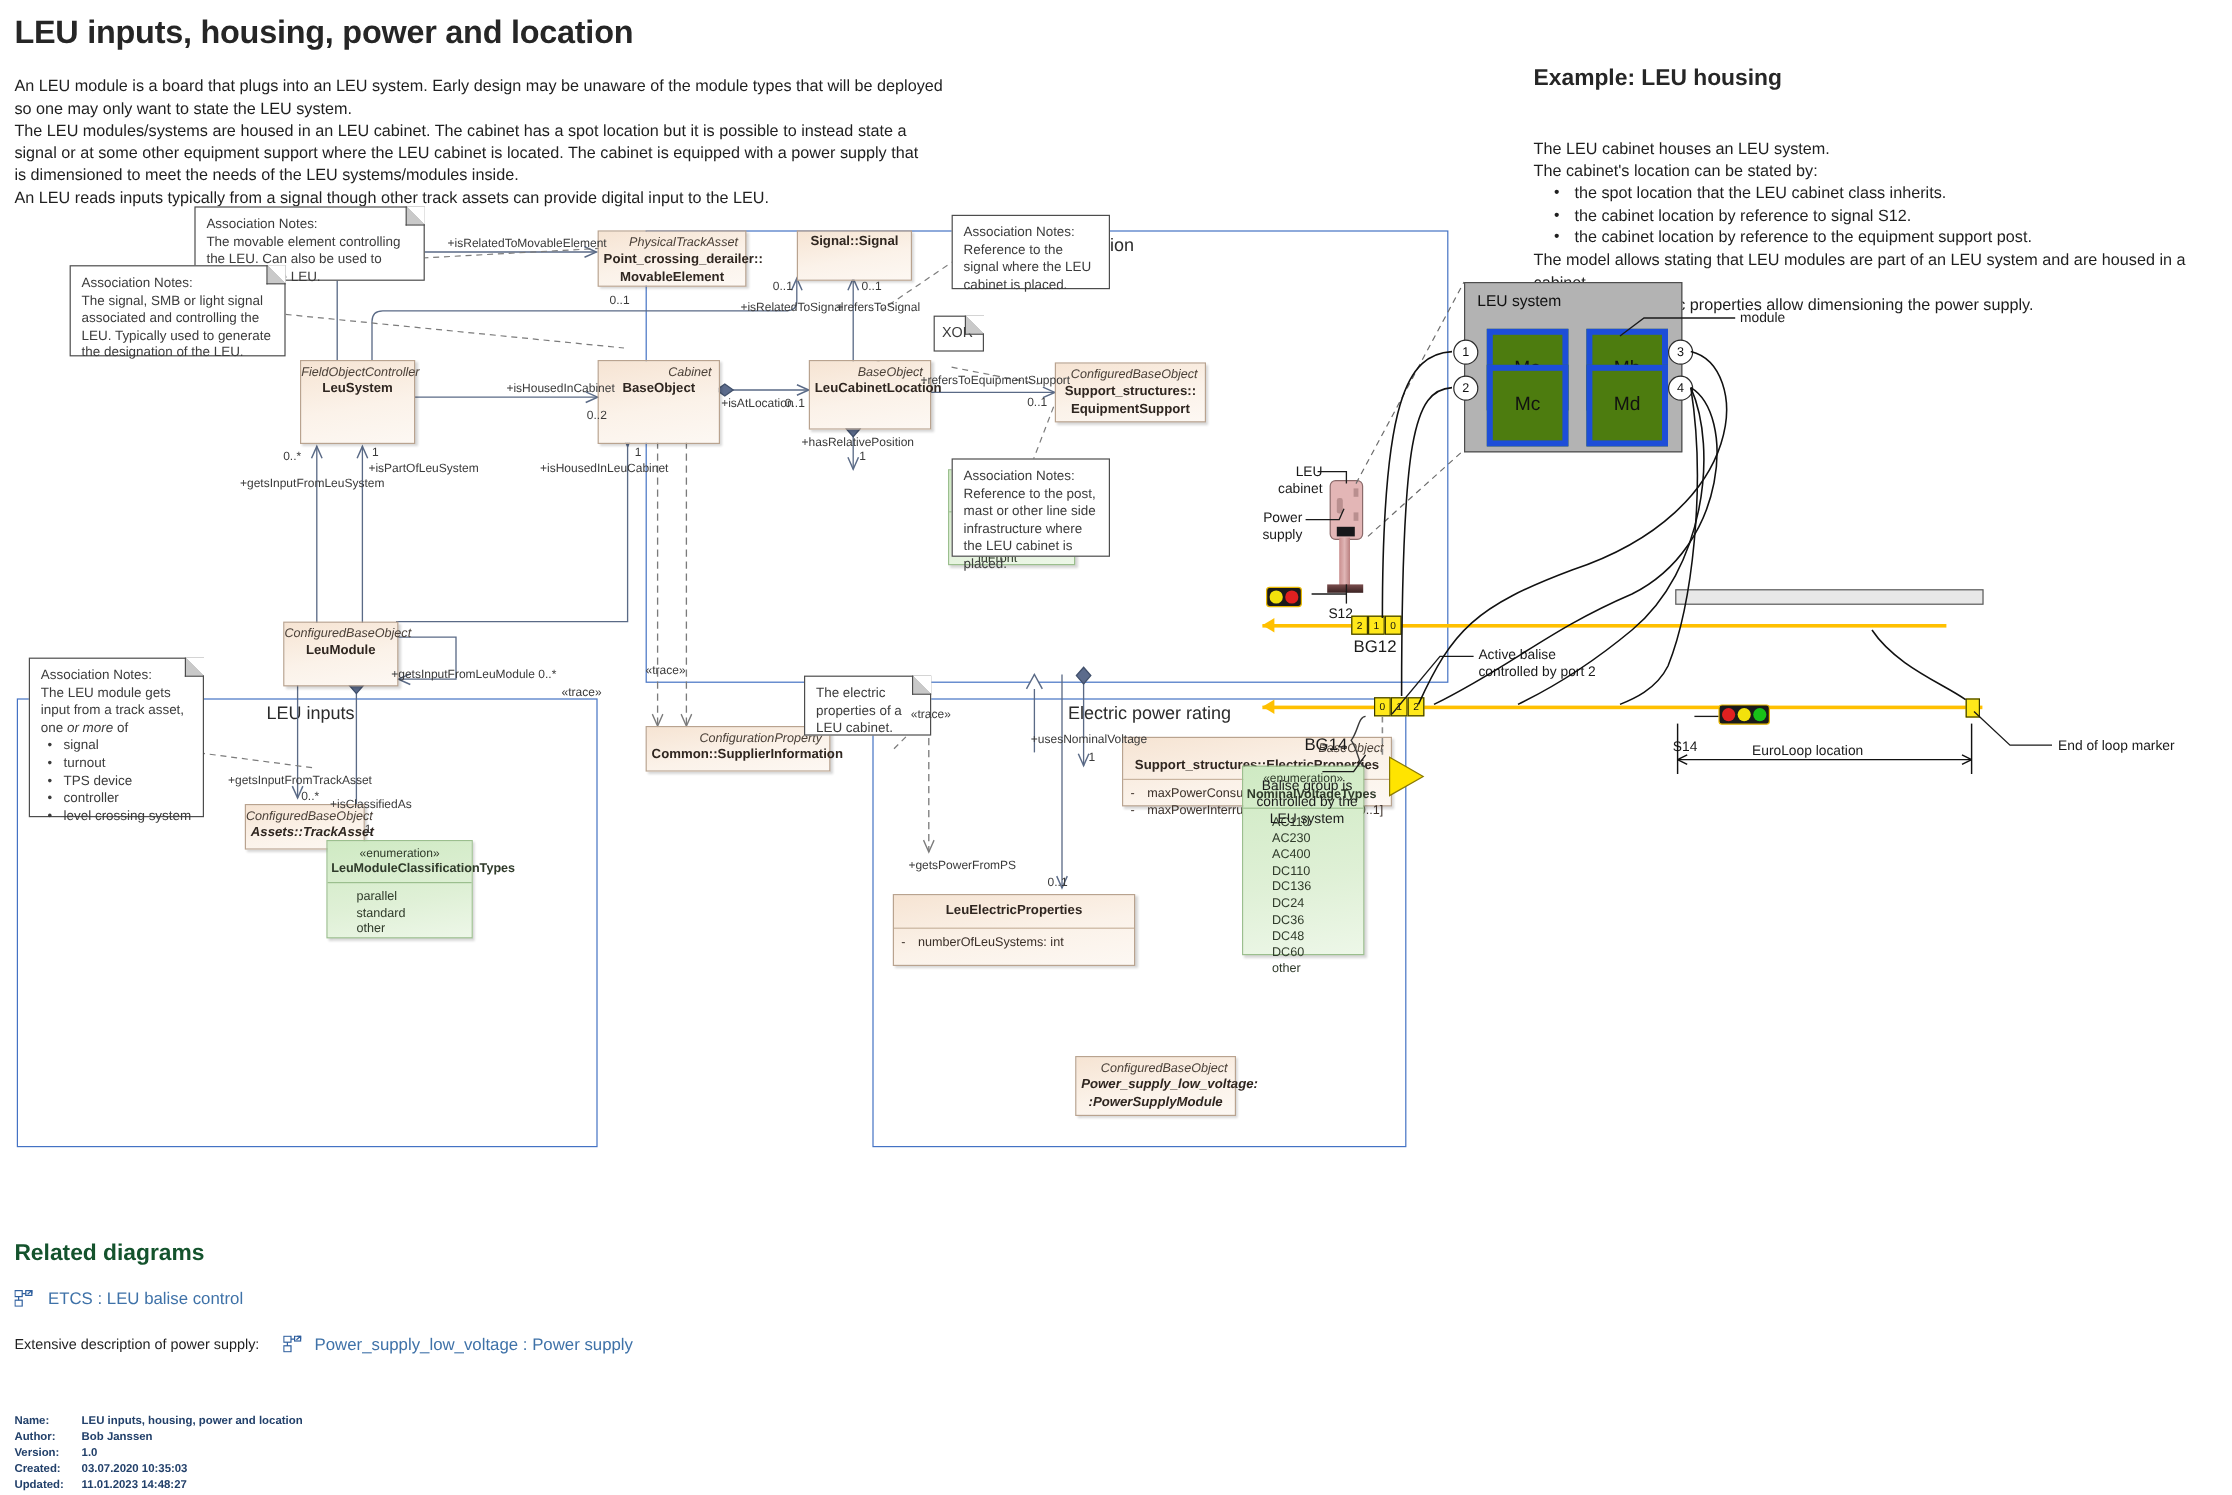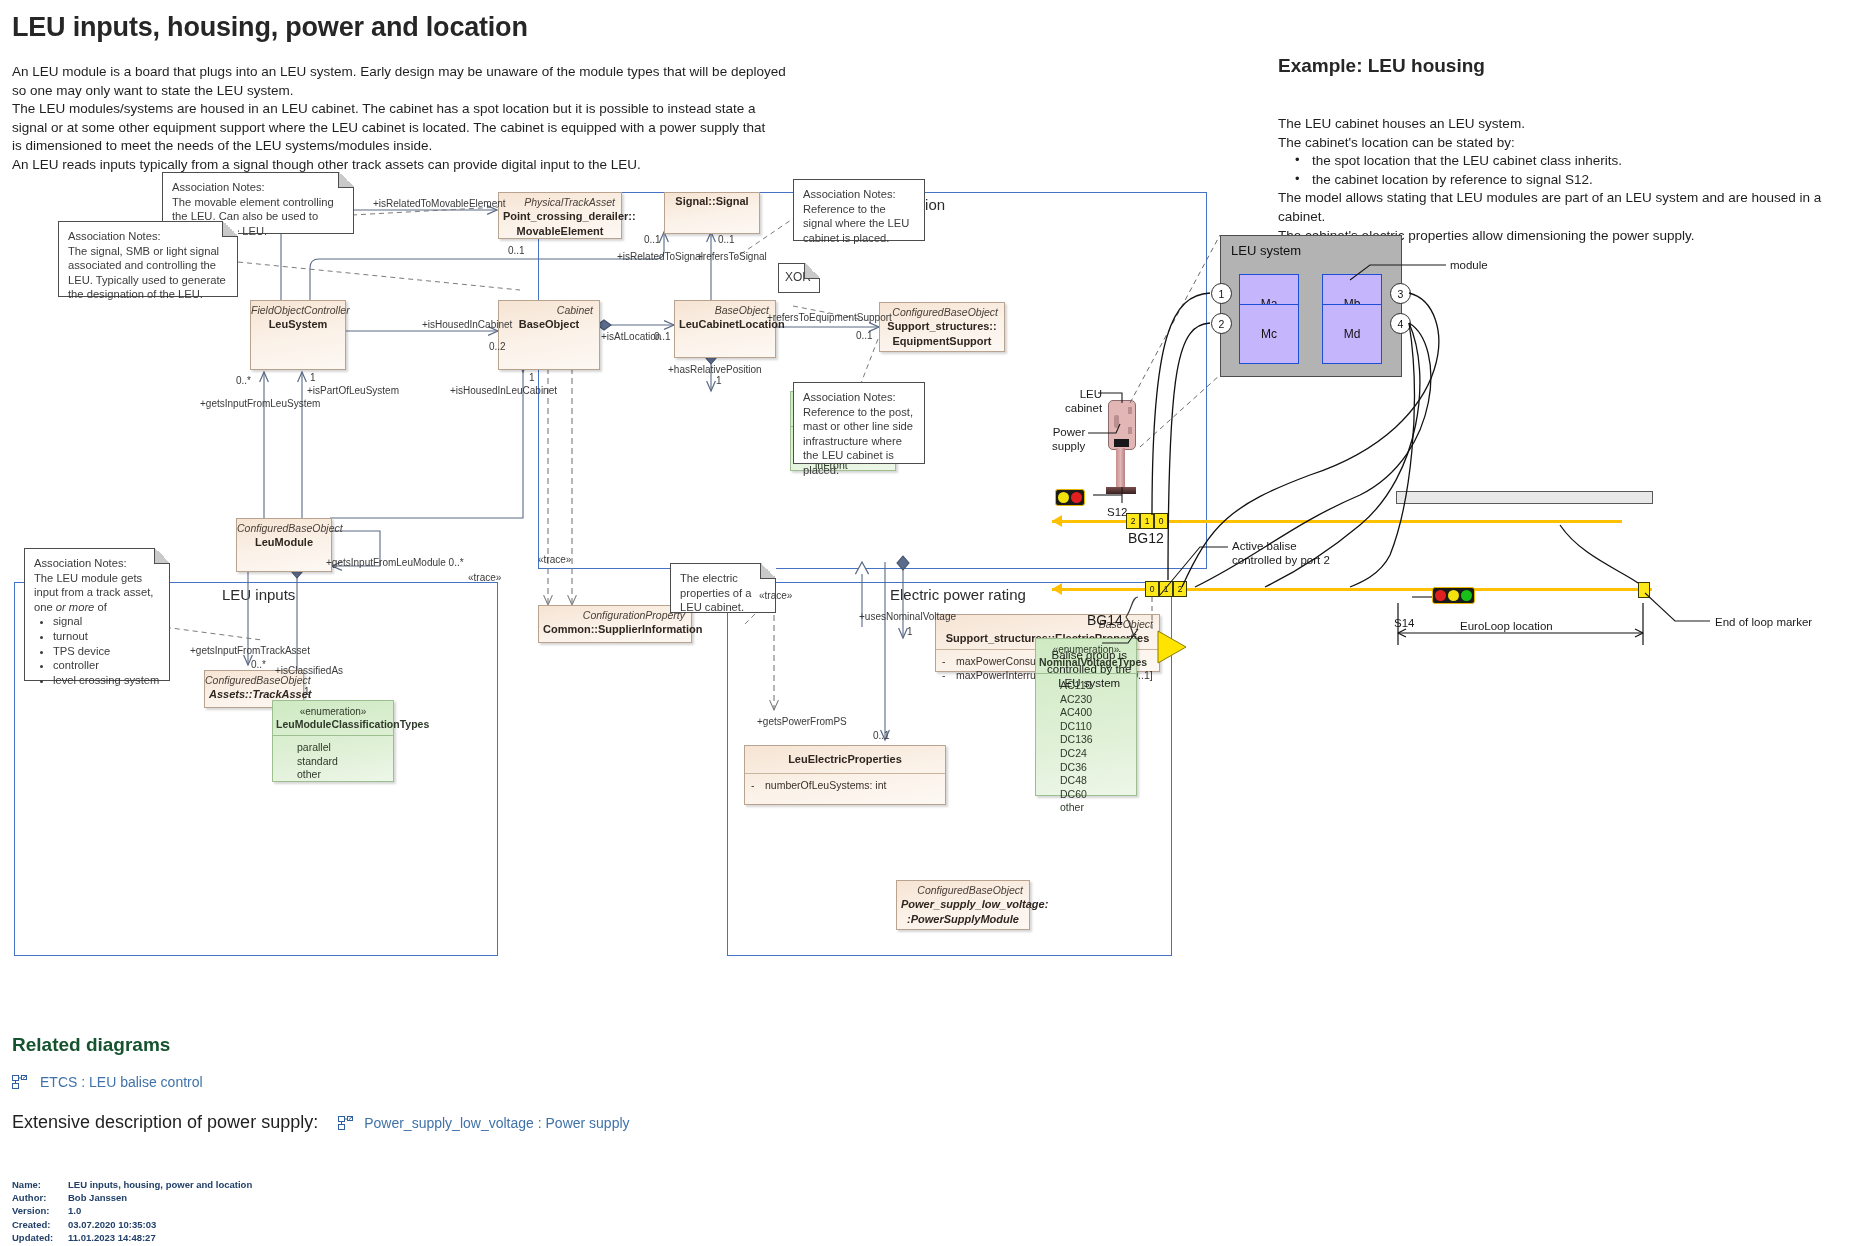--- a/index.html
+++ b/index.html
@@ -72,22 +72,22 @@
   .note ul li{line-height:14.6px;}
   .lbl{position:absolute;font-size:10px;color:#3a3a3a;white-space:nowrap;}
   .mult{position:absolute;font-size:10px;color:#3a3a3a;white-space:nowrap;}
   svg.ov{position:absolute;left:0;top:0;width:1860px;height:1246px;overflow:visible;pointer-events:none;}
 
   
   #illus{position:absolute;left:1060px;top:225px;width:790px;height:380px;}
   .ilabel{position:absolute;font-size:11.5px;color:#1a1a1a;line-height:14px;white-space:nowrap;}
   #leusys-box{position:absolute;left:160px;top:10px;width:180px;height:140px;background:#b3b3b3;border:1px solid #4d4d4d;}
   #leusys-box .t{position:absolute;left:10px;top:7px;font-size:13px;color:#111;}
-  .modbox{position:absolute;width:58px;height:58px;background:#c4b5fd;border:1px solid #1d4ed8;
-          font-size:12px;color:#111;display:flex;align-items:center;justify-content:center;}
+  .modbox{position:absolute;width:58px;height:58px;background:#4d7c0f;border:5px solid #1d4ed8;
+          font-size:16px;color:#111;display:flex;align-items:center;justify-content:center;}
   .port{position:absolute;width:19px;height:19px;border-radius:50%;background:#fff;border:1px solid #2b2b2b;
         font-size:10.5px;display:flex;align-items:center;justify-content:center;color:#111;}
   #cabinet{position:absolute;left:48px;top:175px;width:26px;height:48px;border-radius:5px;
            background:#e3b6b6;border:1px solid #8a6a6a;}
   #cabmast{position:absolute;left:56px;top:223px;width:9px;height:42px;background:linear-gradient(90deg,#c98e8e,#e0b6b6,#b97f7f);}
   #cabfoot{position:absolute;left:46px;top:262px;width:30px;height:7px;background:linear-gradient(180deg,#7a4d4d,#3a2222);}
   .sigbox{position:absolute;background:#1a1a1a;border:1.6px solid #e8b800;border-radius:3px;
           display:flex;align-items:center;gap:2px;padding:2px;}
   .sigdot{width:11px;height:11px;border-radius:50%;}
   .balise{position:absolute;width:12px;height:14px;background:#ffe81a;border:1.2px solid #3a3a00;
@@ -107,20 +107,21 @@
   <div>is dimensioned to meet the needs of the LEU systems/modules inside.</div>
   <div>An LEU reads inputs typically from a signal though other track assets can provide digital input to the LEU.</div>
 </div>
 
 <div class="abs" id="ex-title">Example: LEU housing</div>
 <div class="abs" id="ex-body">
   <div>The LEU cabinet houses an LEU system.</div>
   <div>The cabinet's location can be stated by:</div>
   <div class="bullet">the spot location that the LEU cabinet class inherits.</div>
   <div class="bullet">the cabinet location by reference to signal S12.</div>
+  <div class="bullet">the cabinet location by reference to the equipment support post.</div>
   <div>The model allows stating that LEU modules are part of an LEU system and are housed in a cabinet.</div>
   <div>The cabinet's electric properties allow dimensioning the power supply.</div>
 </div>
 
 <div class="abs frame" style="left:538px;top:192px;width:667px;height:375px;"></div>
 <div class="abs frame-title" style="left:810px;top:196px;">Location information</div>
 
 <div class="abs frame" style="left:14px;top:582px;width:482px;height:372px;"></div>
 <div class="abs frame-title" style="left:222px;top:586px;">LEU inputs</div>
 
@@ -554,21 +555,21 @@
       <rect x="9.5" y="0.5" width="5" height="4" fill="#ffffff" stroke="#2f5f9e"></rect>
       <rect x="0.5" y="8.5" width="6" height="5" fill="#ffffff" stroke="#2f5f9e"></rect>
       <path d="M3.5,5.5 L3.5,8.5 M6.5,3 L9.5,3" stroke="#2f5f9e" fill="none"></path>
       <path d="M11,3.5 L14.5,0.5 M11.5,0.5 L14.5,0.5 L14.5,3.2" stroke="#2f5f9e" fill="none"></path>
     </svg>
   </span>
   <span class="link">ETCS : LEU balise control</span>
 </div>
 
 <div class="abs" style="left:12px;top:1112px;display:flex;align-items:center;gap:10px;">
-  <span style="font-size:18px;color:#1f1f1f;">Extensive description of power supply:</span>
+  <span style="font-size:12px;color:#1f1f1f;">Extensive description of power supply:</span>
   <span style="display:inline-block;width:16px;height:14px;margin-left:10px;">
     <svg width="16" height="14" viewBox="0 0 16 14">
       <rect x="0.5" y="0.5" width="6" height="5" fill="#ffffff" stroke="#2f5f9e"></rect>
       <rect x="9.5" y="0.5" width="5" height="4" fill="#ffffff" stroke="#2f5f9e"></rect>
       <rect x="0.5" y="8.5" width="6" height="5" fill="#ffffff" stroke="#2f5f9e"></rect>
       <path d="M3.5,5.5 L3.5,8.5 M6.5,3 L9.5,3" stroke="#2f5f9e" fill="none"></path>
       <path d="M11,3.5 L14.5,0.5 M11.5,0.5 L14.5,0.5 L14.5,3.2" stroke="#2f5f9e" fill="none"></path>
     </svg>
   </span>
   <span class="link">Power_supply_low_voltage : Power supply</span>

